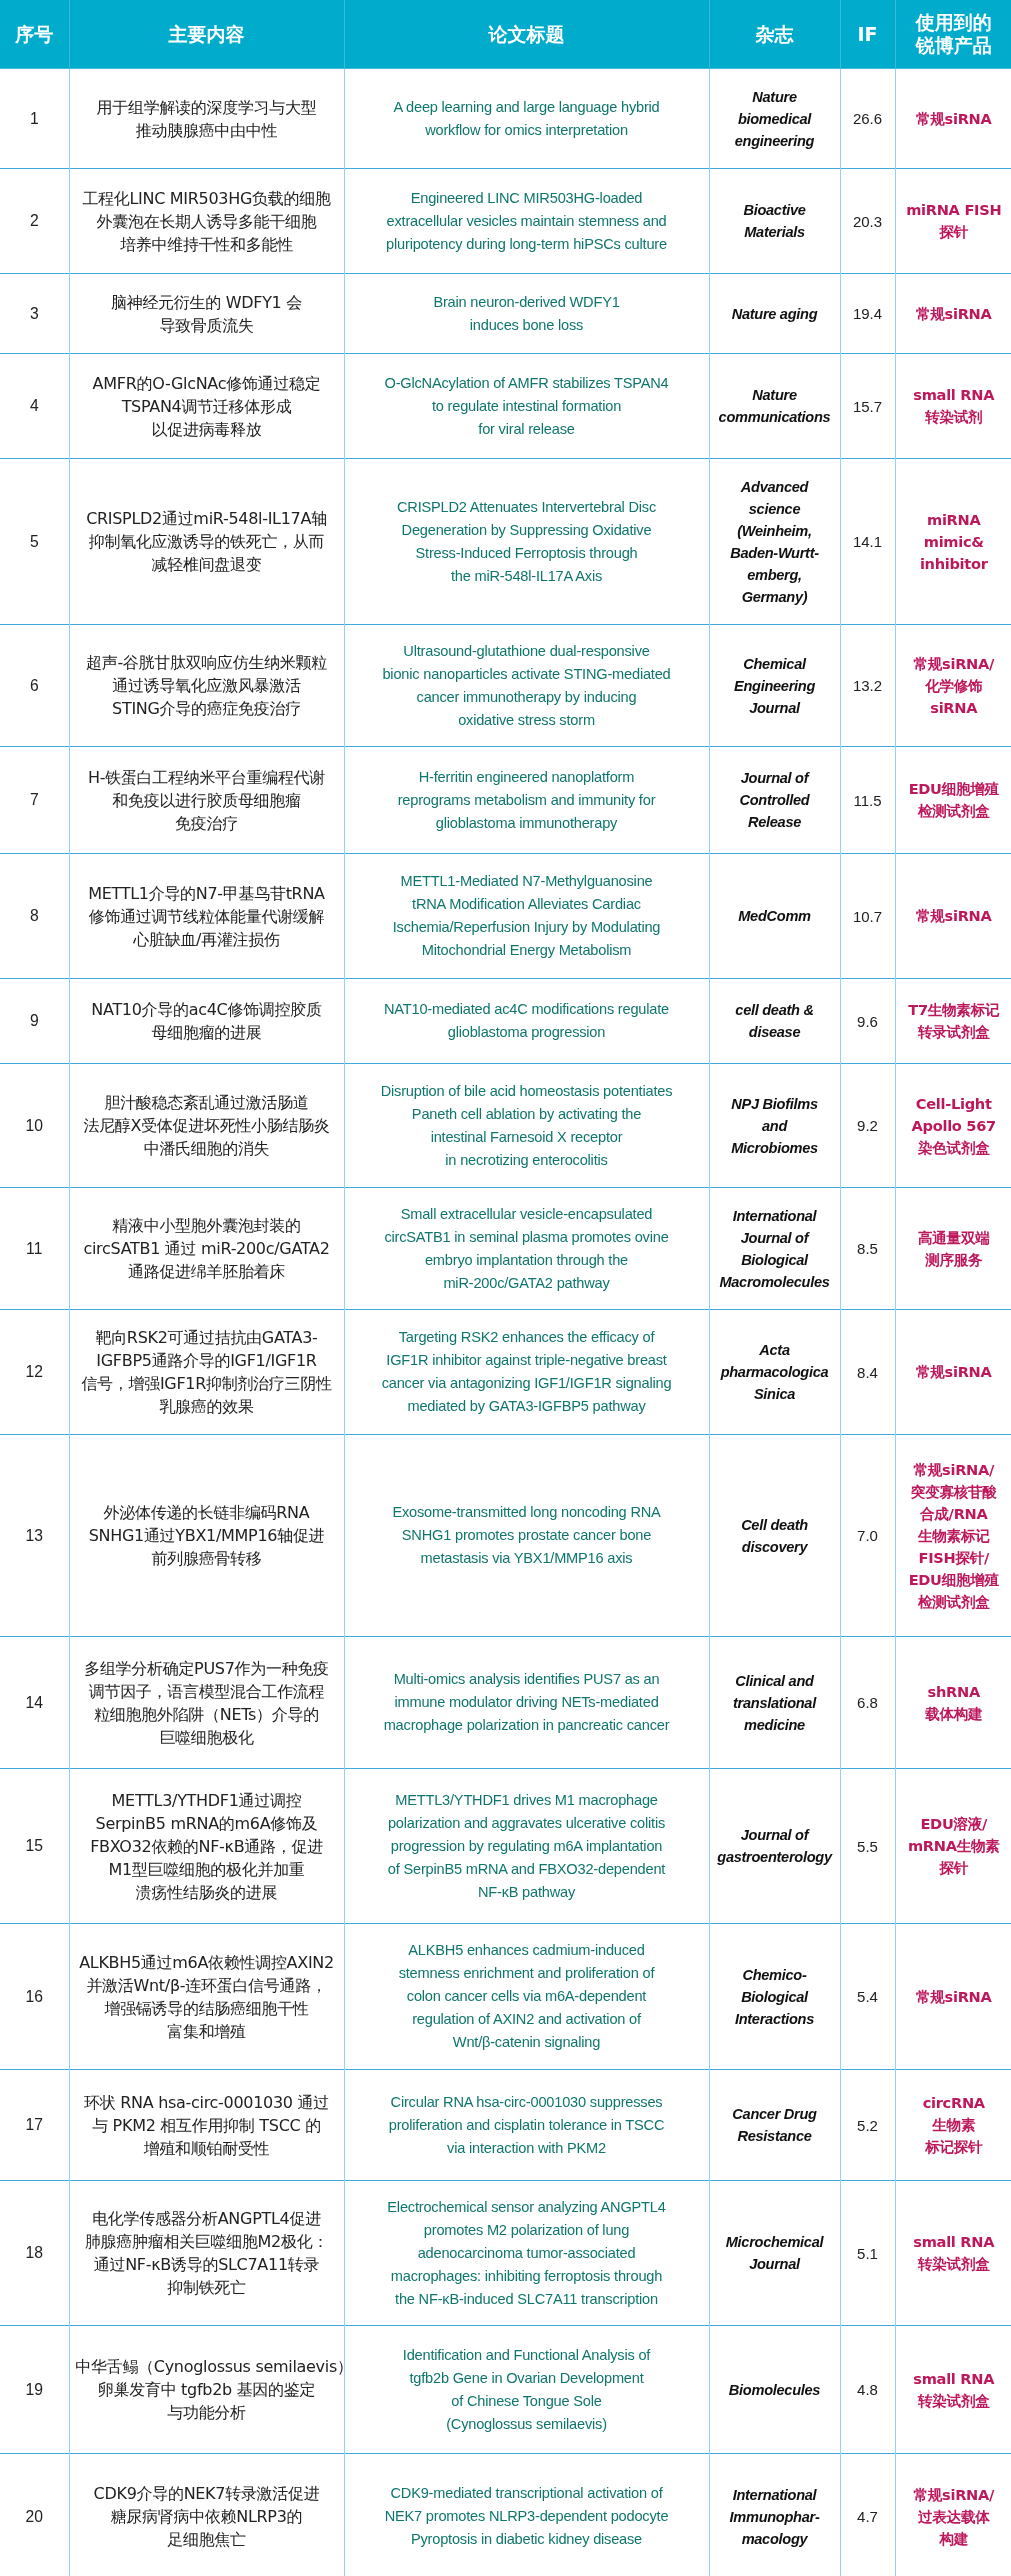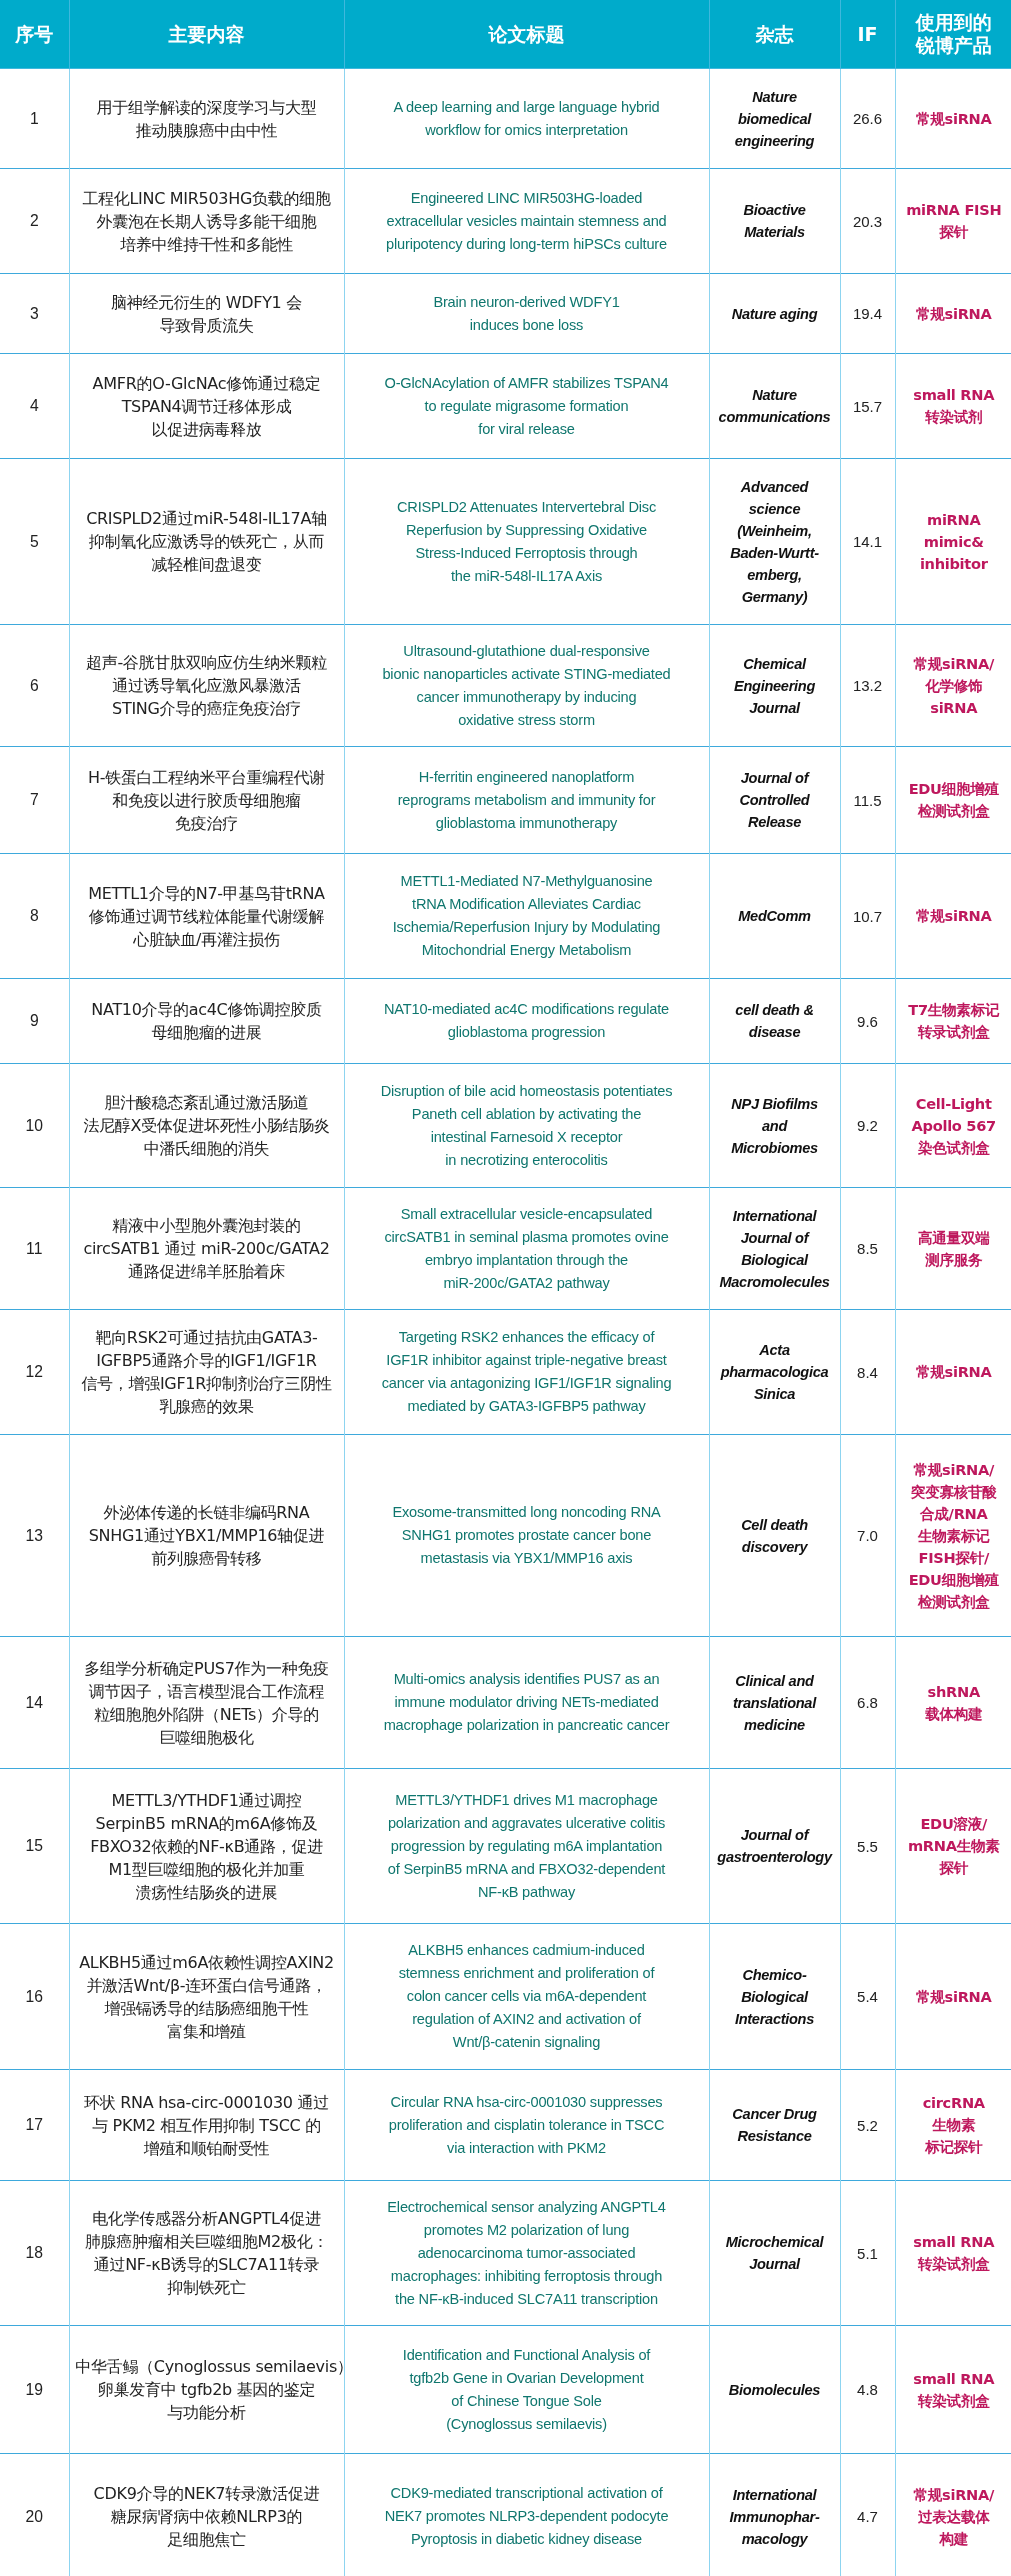--- a/index.html
+++ b/index.html
@@ -136,21 +136,21 @@
       </tr>
       <tr style="height: 105px;">
         <td class="idx">4</td>
         <td class="content">
           <span class="line">AMFR的O-GlcNAc修饰通过稳定</span>
           <span class="line">TSPAN4调节迁移体形成</span>
           <span class="line">以促进病毒释放</span>
         </td>
         <td class="title">
           <span class="line">O-GlcNAcylation of AMFR stabilizes TSPAN4</span>
-          <span class="line">to regulate migrasome formation</span>
+          <span class="line">to regulate intestinal formation</span>
           <span class="line">for viral release</span>
         </td>
         <td class="journal">
           <span class="line">Nature</span>
           <span class="line">communications</span>
         </td>
         <td class="if">15.7</td>
         <td class="prod">
           <span class="line">small RNA</span>
           <span class="line">转染试剂</span>
@@ -158,21 +158,21 @@
       </tr>
       <tr style="height: 166px;">
         <td class="idx">5</td>
         <td class="content">
           <span class="line">CRISPLD2通过miR-548l-IL17A轴</span>
           <span class="line">抑制氧化应激诱导的铁死亡，从而</span>
           <span class="line">减轻椎间盘退变</span>
         </td>
         <td class="title">
           <span class="line">CRISPLD2 Attenuates Intervertebral Disc</span>
-          <span class="line">Reperfusion by Suppressing Oxidative</span>
+          <span class="line">Degeneration by Suppressing Oxidative</span>
           <span class="line">Stress-Induced Ferroptosis through</span>
           <span class="line">the miR-548l-IL17A Axis</span>
         </td>
         <td class="journal">
           <span class="line">Advanced</span>
           <span class="line">science</span>
           <span class="line">(Weinheim,</span>
           <span class="line">Baden-Wurtt-</span>
           <span class="line">emberg,</span>
           <span class="line">Germany)</span>

